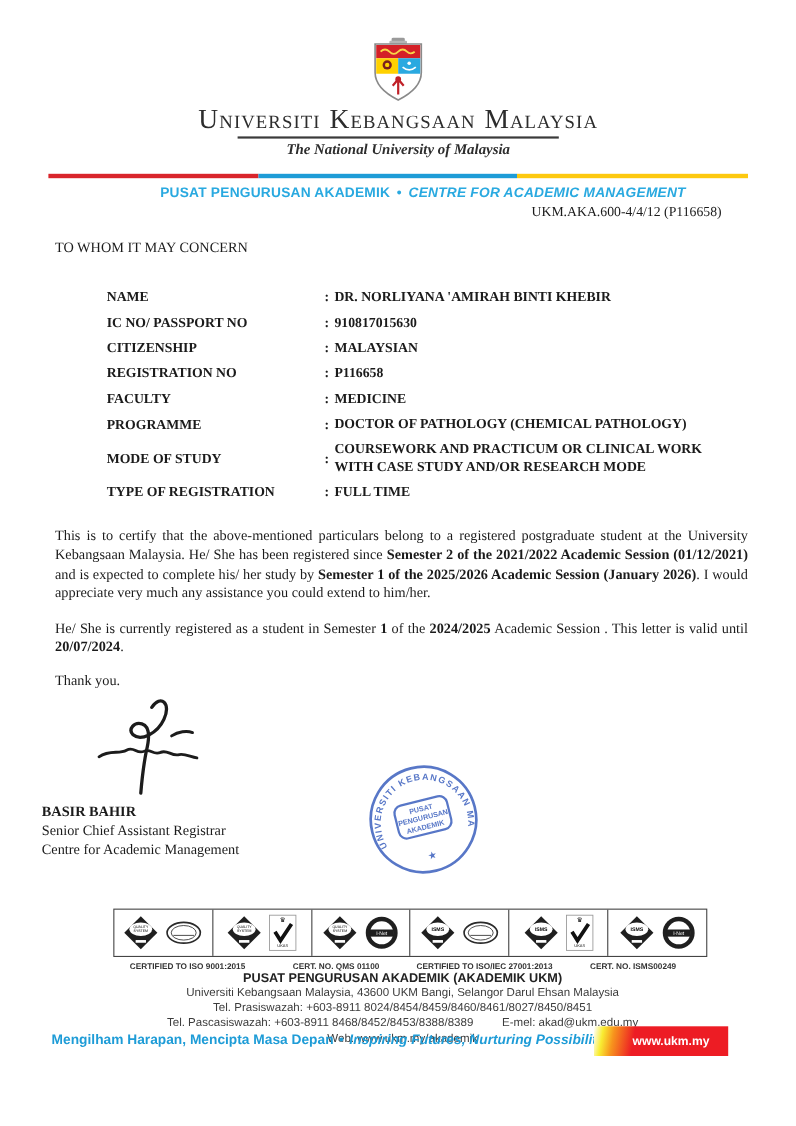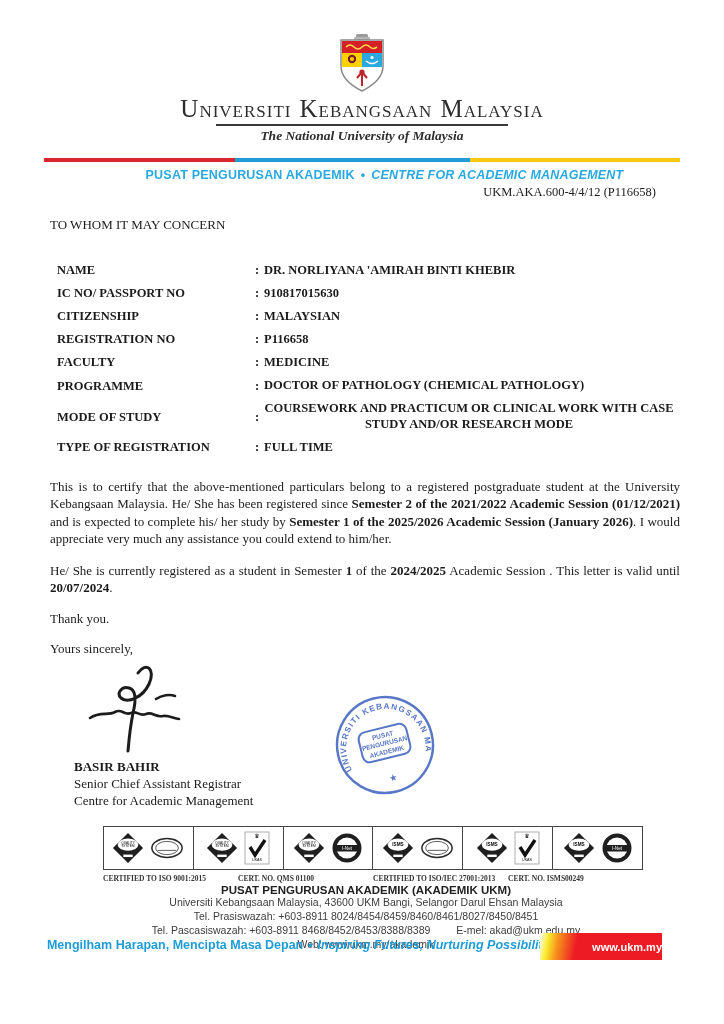--- a/index.html
+++ b/index.html
@@ -33,56 +33,56 @@
     font-size:12.5px; color:#29a9e0; letter-spacing:.2px;padding-left:45px;
   }
   .dept-line .en { font-style:italic; }
   .dept-line .sep { margin:0 6px; }
   
   .ref-block { text-align:right; margin:3px 68px 0 0; font-size:12.5px; line-height:1.25; }
   
   .salutation { margin:16px 0 0 50px; font-weight:normal; font-size:13px; }
   .fields { margin:30px 50px 0 57px; }
   .field-row { display:flex; align-items:center; margin-bottom:7.5px; font-weight:bold; font-size:12.5px; }
-  .field-label { width:193px; flex:0 0 193px; }
+  .field-label { width:193px; flex:0 0 193px;margin-left:40px; }
   .field-colon { width:14px; flex:0 0 14px; text-align:center; }
   .field-value { flex:1; line-height:1.25; }
   .para { margin:0 44px 0 50px; font-size:13px; line-height:1.35; text-align:justify; }
   .para .b { font-weight:bold; }
   .p1 { margin-top:22px; }
   .p2 { margin-top:14px; }
   .closing-line { margin:14px 0 0 50px; font-size:13px; }
   
   .signature { margin:4px 0 0 52px; }
-  .signatory { margin:2px 0 0 74px; font-size:13px; line-height:1.3; }
+  .signatory { margin:2px 0 0 38px; font-size:13px; line-height:1.3; }
   .signatory .name { font-weight:bold; }
   
   .stamp { position:absolute; left:334px; top:694px; width:102px; height:102px; transform:rotate(-14deg); opacity:.92; }
   
   .cert-strip { position:absolute; left:103px; top:826px; width:540px; }
   .cert-boxes { display:flex; border:1px solid #444; }
   .cert-group { flex:1; display:flex; justify-content:center; align-items:center; gap:6px; padding:4px 2px; border-right:1px solid #444; }
   .cert-group:last-child { border-right:none; }
   .cert-captions { display:flex; margin-top:4px; font-family:"Liberation Sans", sans-serif; font-weight:bold; font-size:7.5px; color:#333; }
-  .cert-captions span { flex:1; text-align:left; white-space:nowrap;font-family:Liberation Serif, serif; }
+  .cert-captions span { flex:1; text-align:center; white-space:nowrap; }
   
   .footer { position:absolute; left:4px; top:884px; width:724px; text-align:center; font-family:"Liberation Sans", sans-serif; color:#3c3c3c; }
   .footer .dept { font-weight:bold; font-size:11.5px; color:#222; }
   .footer .line { font-size:10.5px; line-height:1.32; }
   .footer .inline-gap { display:inline-block; width:26px; }
   .footer-tagline {
     position:absolute; left:0; top:938px; width:560px; text-align:right;
     font-family:"Liberation Sans", sans-serif; font-weight:bold; font-size:12.5px; color:#1e9cd7;
   }
   .footer-tagline .en { font-style:italic; }
   .footer-tagline .sep { margin:0 5px; }
   .ukm-banner {
     position:absolute; right:62px; top:933px; width:122px; height:27px;
     background:linear-gradient(100deg,#ffffff 0%,#f9ed32 7%,#f7941d 15%,#ed1c24 30%,#ed1c24 100%);
-    display:flex; align-items:center; justify-content:flex-end;
+    display:flex; align-items:center; justify-content:center;
   }
   .ukm-banner span { font-family:"Liberation Sans", sans-serif; font-weight:bold; font-size:11px; color:#fff; padding-left:18px; }
   .badge-text { font-family:"Liberation Sans", sans-serif; }
 </style>
 </head>
 <body>
 
 <div class="page">
 
   <div class="logo-block">
@@ -157,34 +157,33 @@
       <div class="field-value">MEDICINE</div>
     </div>
     <div class="field-row">
       <div class="field-label">PROGRAMME</div>
       <div class="field-colon">:</div>
       <div class="field-value">DOCTOR OF PATHOLOGY (CHEMICAL PATHOLOGY)</div>
     </div>
     <div class="field-row">
       <div class="field-label">MODE OF STUDY</div>
       <div class="field-colon">:</div>
-      <div class="field-value" style="max-width:420px;text-align:center;">COURSEWORK AND PRACTICUM OR CLINICAL WORK WITH CASE STUDY AND/OR RESEARCH MODE</div>
+      <div class="field-value" style="max-width:420px;">COURSEWORK AND PRACTICUM OR CLINICAL WORK WITH CASE STUDY AND/OR RESEARCH MODE</div>
     </div>
     <div class="field-row">
       <div class="field-label">TYPE OF REGISTRATION</div>
       <div class="field-colon">:</div>
       <div class="field-value">FULL TIME</div>
     </div>
   </div>
 
   <p class="para p1"><span>This is to certify that the above-mentioned particulars belong to a registered postgraduate student at the University Kebangsaan Malaysia. He/ She has been registered since </span><span class="b">Semester 2 of the 2021/2022 Academic Session (01/12/2021)</span><span> and is expected to complete his/ her study by </span><span class="b">Semester 1 of the 2025/2026 Academic Session (January 2026)</span><span>. I would appreciate very much any assistance you could extend to him/her.</span></p>
   <p class="para p2"><span>He/ She is currently registered as a student in Semester </span><span class="b">1</span><span> of the </span><span class="b">2024/2025</span><span> Academic Session . This letter is valid until </span><span class="b">20/07/2024</span><span>.</span></p>
 
   <div class="closing-line">Thank you.</div>
-  <div class="closing-line">Yours sincerely,</div>
 
   <div class="signature">
     <svg width="160" height="92" viewBox="0 0 160 92">
       <g fill="none" stroke="#1c1c1c" stroke-linecap="round">
         <path d="M86,12 C94,0 104,8 97,23 C91,36 76,43 69,37 C64,32 70,25 77,27 C84,29 84,40 81,52 C79,62 77,78 76,90" stroke-width="3"></path>
         <path d="M38,57 C48,50 56,55 63,51 C70,47 72,55 79,52 C85,49 87,56 94,53 C100,50 104,57 111,55 C116,54 121,57 127,58" stroke-width="2.6"></path>
         <path d="M104,38 C110,34 118,33 123,35" stroke-width="2.6"></path>
       </g>
     </svg>
   </div>

